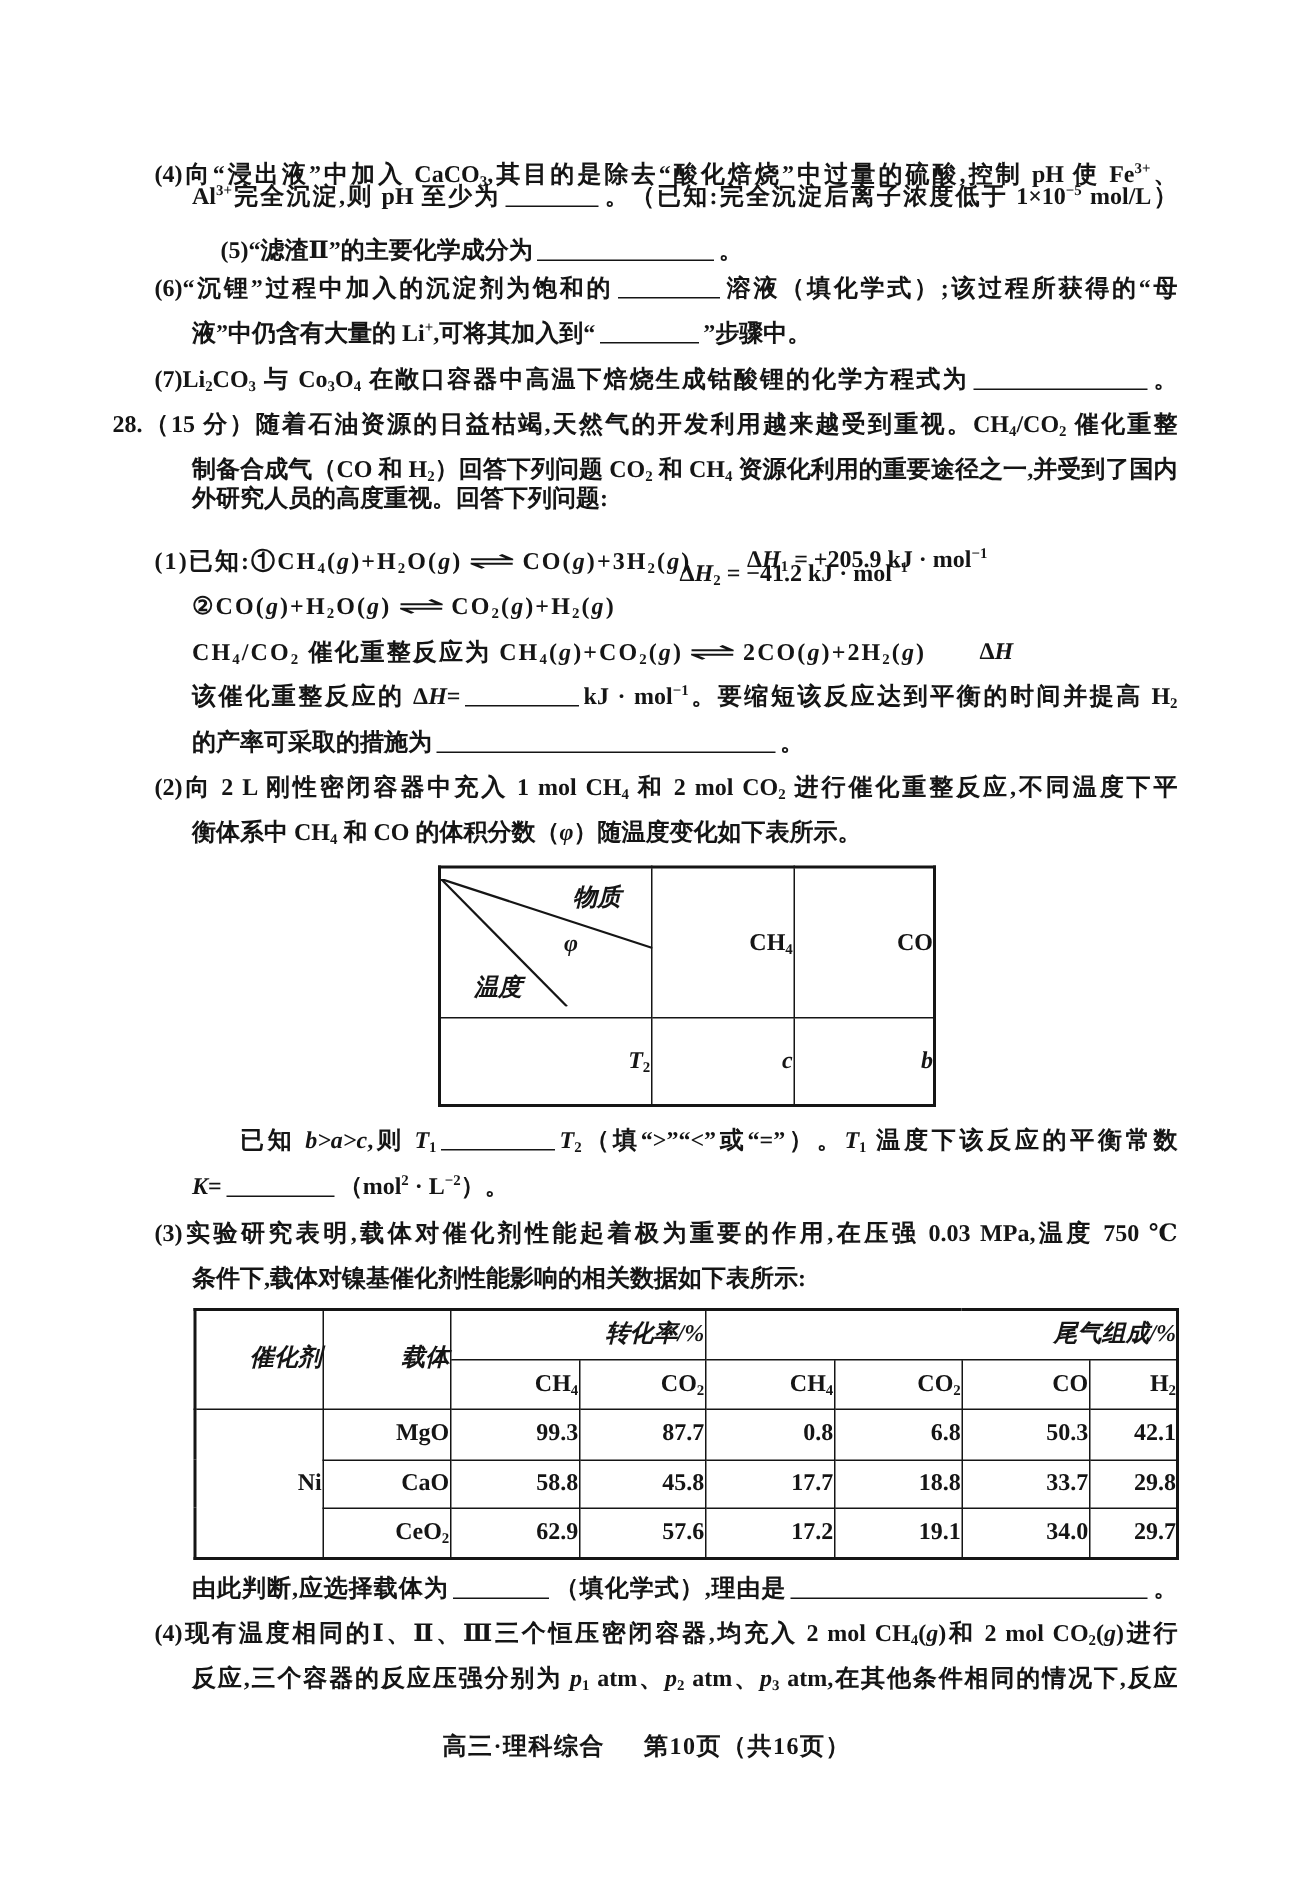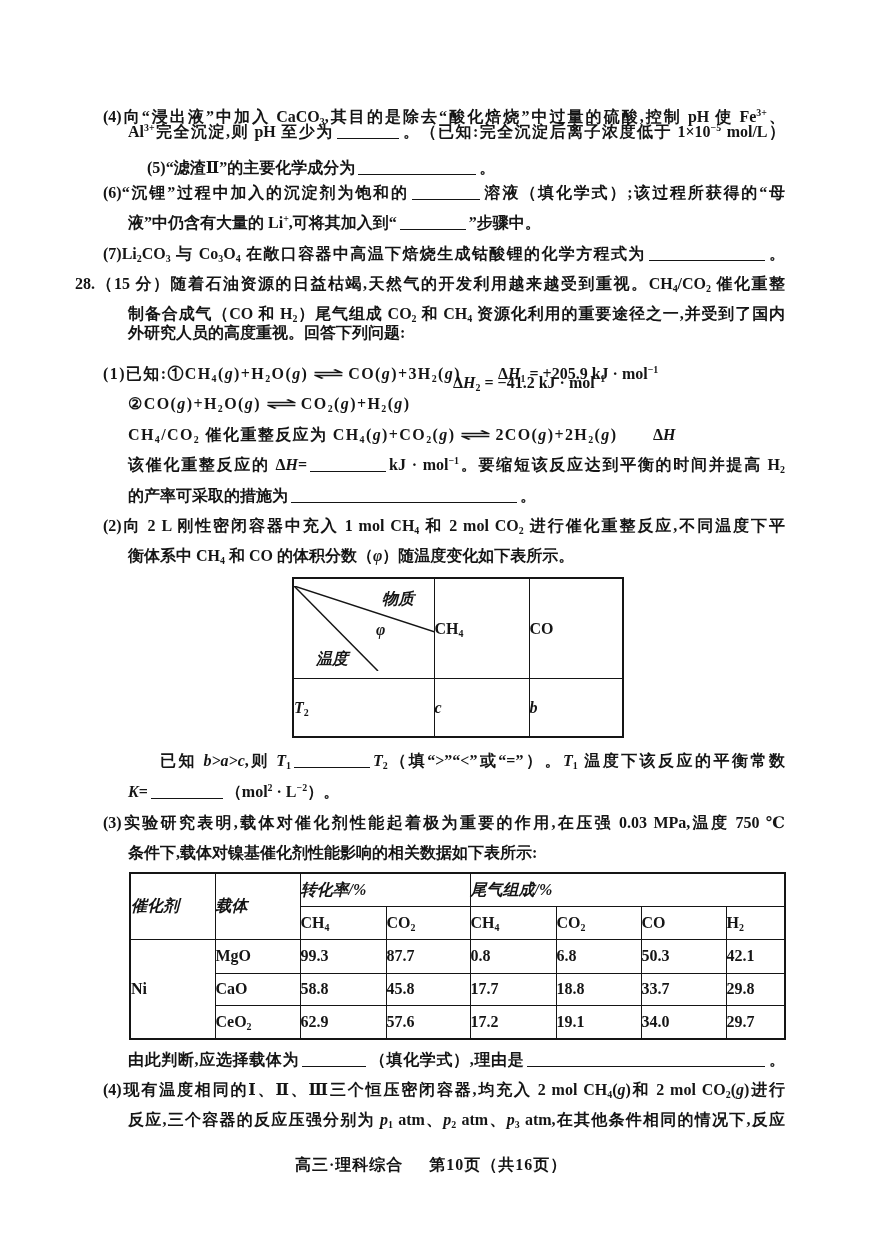--- a/index.html
+++ b/index.html
@@ -21,41 +21,41 @@
   .seg-eq {
     display: inline-block; width: 40px; text-align: center;
     font-family: "DejaVu Sans", sans-serif; font-weight: normal;
     transform: scaleX(2.4); letter-spacing: 0;
   }
   table.t {
     position: absolute; border-collapse: collapse; table-layout: fixed;
     border: 2.6px solid #151515;
   }
   table.t td {
-    border: 1.8px solid #151515; text-align: left; vertical-align: middle;
+    border: 1.8px solid #151515; text-align: right; vertical-align: middle;
     padding: 0; font-size: 16px; line-height: 18px;
   }
   .kai { font-style: italic; }
   .corner-box { position: relative; width: 141px; height: 85px; }
   .corner-box svg { position: absolute; left: 0; top: 0; }
   .corner-lbl { position: absolute; line-height: 18px; }
   .footer { position: absolute; left: 295px; top: 1154px; height: 22px; line-height: 22px; letter-spacing: 1px; }
 </style>
 </head>
 <body>
 
 <div class="ln jf" style="left:103px;top:90px;width:682px;margin-top:16px;"><span class="seg seg-n">(4)向“浸出液”中加入 CaCO</span><span class="seg seg-sub">3</span><span class="seg seg-n">,其目的是除去“酸化焙烧”中过量的硫酸,控制 pH 使 Fe</span><span class="seg seg-sup">3+</span><span class="seg seg-n">、</span></div>
 <div class="ln jf" style="left:128px;top:121px;width:657px;"><span class="seg seg-n">Al</span><span class="seg seg-sup">3+</span><span class="seg seg-n">完全沉淀,则 pH 至少为</span><span class="seg seg-blank" style="width: 62px;"></span><span class="seg seg-n">。（已知:完全沉淀后离子浓度低于 1×10</span><span class="seg seg-sup">−5</span><span class="seg seg-n"> mol/L）</span></div>
 <div class="ln" style="left:103px;top:157px;margin-left:44px;"><span class="seg seg-n">(5)“滤渣Ⅱ”的主要化学成分为</span><span class="seg seg-blank" style="width: 118px;"></span><span class="seg seg-n">。</span></div>
 <div class="ln jf" style="left:103px;top:182px;width:682px;"><span class="seg seg-n">(6)“沉锂”过程中加入的沉淀剂为饱和的</span><span class="seg seg-blank" style="width: 68px;"></span><span class="seg seg-n">溶液（填化学式）;该过程所获得的“母</span></div>
 <div class="ln" style="left:128px;top:212px;"><span class="seg seg-n">液”中仍含有大量的 Li</span><span class="seg seg-sup">+</span><span class="seg seg-n">,可将其加入到“</span><span class="seg seg-blank" style="width: 66px;"></span><span class="seg seg-n">”步骤中。</span></div>
 <div class="ln jf" style="left:103px;top:243px;width:682px;"><span class="seg seg-n">(7)Li</span><span class="seg seg-sub">2</span><span class="seg seg-n">CO</span><span class="seg seg-sub">3</span><span class="seg seg-n"> 与 Co</span><span class="seg seg-sub">3</span><span class="seg seg-n">O</span><span class="seg seg-sub">4</span><span class="seg seg-n"> 在敞口容器中高温下焙烧生成钴酸锂的化学方程式为</span><span class="seg seg-blank" style="width: 116px;"></span><span class="seg seg-n">。</span></div>
 
 <div class="ln jf" style="left:75px;top:273px;width:710px;"><span class="seg seg-n">28.（15 分）随着石油资源的日益枯竭,天然气的开发利用越来越受到重视。CH</span><span class="seg seg-sub">4</span><span class="seg seg-n">/CO</span><span class="seg seg-sub">2</span><span class="seg seg-n"> 催化重整</span></div>
-<div class="ln jf" style="left:128px;top:303px;width:657px;"><span class="seg seg-n">制备合成气（CO 和 H</span><span class="seg seg-sub">2</span><span class="seg seg-n">）尾气组成 CO</span><span class="seg seg-sub">2</span><span class="seg seg-n"> 和 CH</span><span class="seg seg-sub">4</span><span class="seg seg-n"> 资源化利用的重要途径之一,并受到了国内</span></div>
+<div class="ln jf" style="left:128px;top:303px;width:657px;"><span class="seg seg-n">制备合成气（CO 和 H</span><span class="seg seg-sub">2</span><span class="seg seg-n">）回答下列问题 CO</span><span class="seg seg-sub">2</span><span class="seg seg-n"> 和 CH</span><span class="seg seg-sub">4</span><span class="seg seg-n"> 资源化利用的重要途径之一,并受到了国内</span></div>
 <div class="ln" style="left:128px;top:322px;"><span class="seg seg-n">外研究人员的高度重视。回答下列问题:</span></div>
 
 <div class="ln eqline" style="left:103px;top:363px;"><span class="seg seg-n">(1)已知:①CH</span><span class="seg seg-sub">4</span><span class="seg seg-n">(</span><span class="seg seg-i">g</span><span class="seg seg-n">)+H</span><span class="seg seg-sub">2</span><span class="seg seg-n">O(</span><span class="seg seg-i">g</span><span class="seg seg-n">)</span><span class="seg seg-eq">⇌</span><span class="seg seg-n">CO(</span><span class="seg seg-i">g</span><span class="seg seg-n">)+3H</span><span class="seg seg-sub">2</span><span class="seg seg-n">(</span><span class="seg seg-i">g</span><span class="seg seg-n">)</span></div>
 <div class="ln" style="left:498px;top:363px;"><span class="seg seg-n">Δ</span><span class="seg seg-i">H</span><span class="seg seg-sub">1</span><span class="seg seg-n"> = +205.9 kJ · mol</span><span class="seg seg-sup">−1</span></div>
 <div class="ln eqline" style="left:128px;top:393px;"><span class="seg seg-n">②CO(</span><span class="seg seg-i">g</span><span class="seg seg-n">)+H</span><span class="seg seg-sub">2</span><span class="seg seg-n">O(</span><span class="seg seg-i">g</span><span class="seg seg-n">)</span><span class="seg seg-eq">⇌</span><span class="seg seg-n">CO</span><span class="seg seg-sub">2</span><span class="seg seg-n">(</span><span class="seg seg-i">g</span><span class="seg seg-n">)+H</span><span class="seg seg-sub">2</span><span class="seg seg-n">(</span><span class="seg seg-i">g</span><span class="seg seg-n">)</span></div>
 <div class="ln" style="left:453px;top:372px;text-align:right;"><span class="seg seg-n">Δ</span><span class="seg seg-i">H</span><span class="seg seg-sub">2</span><span class="seg seg-n"> = −41.2 kJ · mol</span><span class="seg seg-sup">−1</span></div>
 <div class="ln eqline" style="left:128px;top:424px;"><span class="seg seg-n">CH</span><span class="seg seg-sub">4</span><span class="seg seg-n">/CO</span><span class="seg seg-sub">2</span><span class="seg seg-n"> 催化重整反应为 CH</span><span class="seg seg-sub">4</span><span class="seg seg-n">(</span><span class="seg seg-i">g</span><span class="seg seg-n">)+CO</span><span class="seg seg-sub">2</span><span class="seg seg-n">(</span><span class="seg seg-i">g</span><span class="seg seg-n">)</span><span class="seg seg-eq">⇌</span><span class="seg seg-n">2CO(</span><span class="seg seg-i">g</span><span class="seg seg-n">)+2H</span><span class="seg seg-sub">2</span><span class="seg seg-n">(</span><span class="seg seg-i">g</span><span class="seg seg-n">)</span></div>
 <div class="ln" style="left:653px;top:424px;"><span class="seg seg-n">Δ</span><span class="seg seg-i">H</span></div>
 <div class="ln jf" style="left:128px;top:454px;width:657px;"><span class="seg seg-n">该催化重整反应的 Δ</span><span class="seg seg-i">H</span><span class="seg seg-n">=</span><span class="seg seg-blank" style="width: 76px;"></span><span class="seg seg-n">kJ · mol</span><span class="seg seg-sup">−1</span><span class="seg seg-n">。要缩短该反应达到平衡的时间并提高 H</span><span class="seg seg-sub">2</span></div>
 <div class="ln" style="left:128px;top:485px;"><span class="seg seg-n">的产率可采取的措施为</span><span class="seg seg-blank" style="width: 226px;"></span><span class="seg seg-n">。</span></div>

